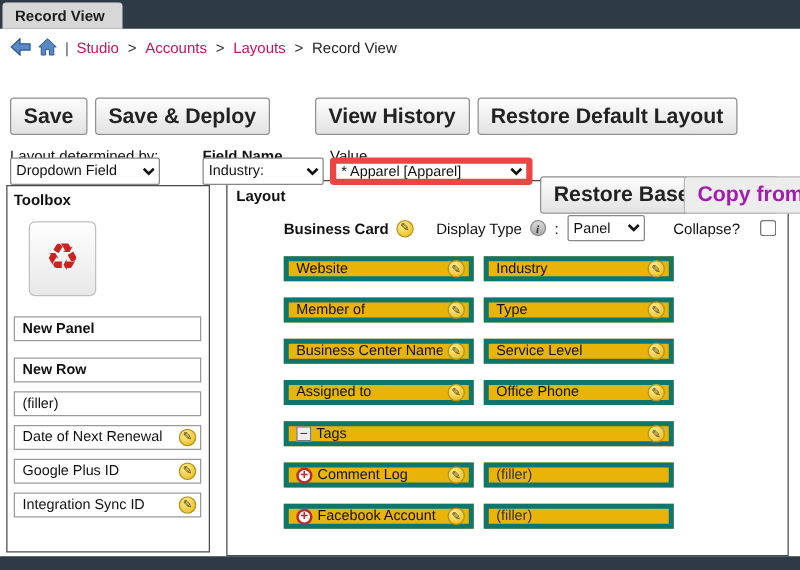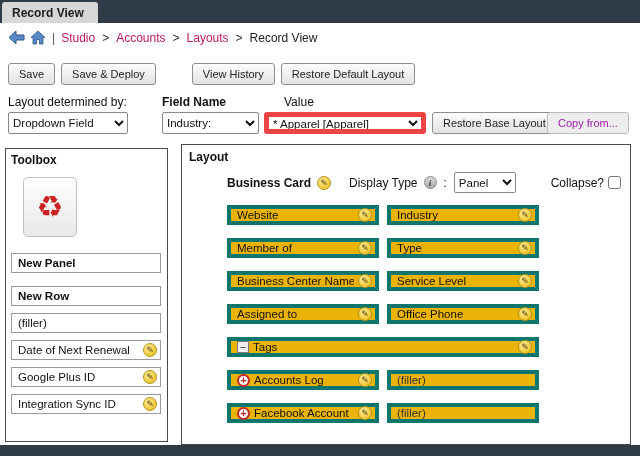--- a/index.html
+++ b/index.html
@@ -15,31 +15,31 @@
   
   .crumb-row { display:flex; align-items:center; gap:5px; padding:7px 0 4px 8px; }
   .crumb-row svg { display:block; }
   .crumb-sep { color:#555; margin:0 1px; }
   .crumb-link { color:#be185d; text-decoration:none; cursor:pointer; }
   .crumb-chev { color:#333; margin:0 2px; }
   .crumb-current { color:#222; }
 
   
   .btn { background:linear-gradient(#fdfdfd,#e2e2e2); border:1px solid #8f8f8f; border-radius:3px;
-    padding:4px 10px; font-family:inherit; font-size:11px; font-weight:normal; color:#222; cursor:pointer; white-space:nowrap; }
+    padding:4px 10px; font-family:inherit; font-size:17px; font-weight:bold; color:#222; cursor:pointer; white-space:nowrap;margin-top:15px; }
   .btn.disabled { color:#a21caf; background:#ededed; border-color:#bbb; }
 
   .actions-row { display:flex; gap:6px; padding:14px 0 0 8px; align-items:center; }
   .actions-gap { width:24px; }
 
   .labels-row { position:relative; height:16px; margin-top:10px; }
   .labels-row span { position:absolute; top:0; font-size:12px; color:#111; }
   .lbl-determined { left:8px; }
   .lbl-fieldname { left:162px;font-weight:bold; }
-  .lbl-value { left:284px;text-align:right; }
+  .lbl-value { left:264px;text-align:right; }
 
   .controls-row { position:relative; height:26px; margin-top:3px; }
   .controls-row > * { position:absolute; top:0; }
   select { font-family:inherit; font-size:11.5px; height:22px; border:1px solid #888;
     background:#fff; color:#111; border-radius:2px; }
   .sel-determined { left:8px; width:120px; }
   .sel-fieldname { left:162px; width:97px; }
   .sel-value { left:264px; width:162px; border:5px solid #ef4444; border-radius:3px; }
   .btn-restore-base { left:432px; }
   .btn-copy-from { left:547px; }
@@ -59,21 +59,21 @@
 
   .layout-panel { width:450px; height:301px; border:1px solid #4a4a4a; background:#fff;
     margin-left:13px; padding:5px 7px; }
   .layout-inner { padding:8px 0 0 38px; }
 
   .bc-header { display:flex; align-items:center; gap:6px; margin-bottom:12px; padding-right:2px; }
   .bc-name { font-weight:bold; }
   .dt-label { margin-left:12px; }
   .dt-colon { margin:0 1px; }
   .sel-panel { width:62px; height:21px; }
-  .collapse-wrap { margin-left:auto; display:flex; align-items:center; gap:4px; }
+  .collapse-wrap { margin-left:auto; display:flex; align-items:center; gap:16px; }
   .collapse-wrap input { width:13px; height:13px; }
 
   .frow { display:flex; gap:8px; margin-bottom:13px; }
   .cell { width:152px; height:20px; border:4px solid #0f766e; background:#eab308; display:flex;
     align-items:center; padding:0 3px 0 6px; gap:4px; font-size:11.5px; cursor:move; }
   .cell-wide { width:312px; }
   .cell-label { flex:1; overflow:hidden; white-space:nowrap; }
   .filler-cell { color:#333; }
 
   
@@ -244,21 +244,21 @@
         <div class="cell cell-wide">
           <span class="minus-icon">−</span>
           <span class="cell-label">Tags</span>
           <span class="edit-icon">✎</span>
         </div>
       </div>
 
       <div class="frow">
         <div class="cell">
           <span class="plus-icon">+</span>
-          <span class="cell-label">Accounts Log</span>
+          <span class="cell-label">Comment Log</span>
           <span class="edit-icon">✎</span>
         </div>
         <div class="cell filler-cell">
           <span class="cell-label">(filler)</span>
         </div>
       </div>
 
       <div class="frow">
         <div class="cell">
           <span class="plus-icon">+</span>

